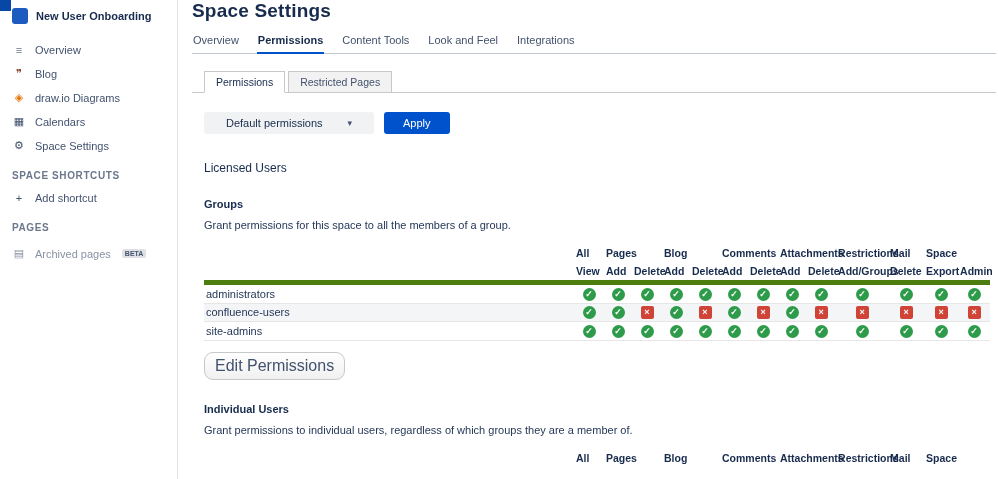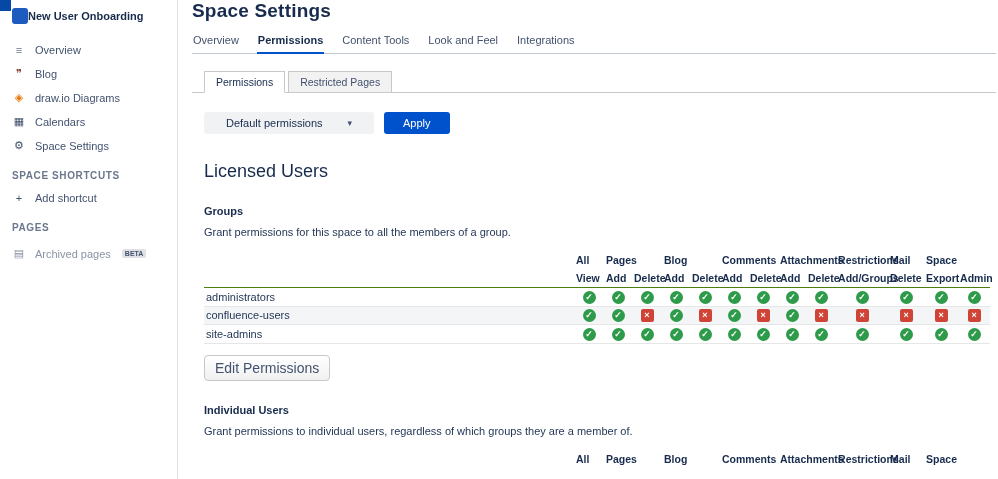--- a/index.html
+++ b/index.html
@@ -7,21 +7,21 @@
   body {
     font-family:"Liberation Sans", sans-serif;
     background:#ffffff; color:#172b4d;
     overflow:hidden; position:relative;
   }
   .corner { position:absolute; top:0; left:0; width:11px; height:11px; background:#0747a6; z-index:5; }
   .app { display:flex; height:100%; }
 
   
   .sidebar { width:178px; flex-shrink:0; border-right:1px solid #dfe1e6; padding:8px 6px 0 12px; }
-  .space-header { display:flex; align-items:center; margin-bottom:20px; cursor:pointer; }
+  .space-header { display:flex; align-items:center; gap:8px; margin-bottom:20px; cursor:pointer; }
   .space-avatar { width:16px; height:16px; border-radius:3px; background:#1d5bbf; flex-shrink:0; }
   .space-name { font-size:11px; font-weight:bold; color:#172b4d; }
   .side-item { display:flex; align-items:center; gap:9px; font-size:11px; color:#42526e; margin-bottom:11px; cursor:pointer; }
   .side-item .icon { width:14px; text-align:center; font-size:11px; flex-shrink:0; }
   .side-item .muted { color:#8993a4;text-align:center; }
   .side-section { font-size:10px; font-weight:bold; color:#6b778c; letter-spacing:.6px; margin:18px 0 11px; }
   .badge { font-size:7px; font-weight:bold; color:#42526e; background:#dfe1e6; border-radius:2px; padding:1px 3px; margin-left:2px; }
 
   
   main { flex:1; padding:0 2px 0 14px; min-width:0; }
@@ -34,36 +34,36 @@
   .subtab { font-size:10.5px; color:#42526e; background:#f2f2f2; border:1px solid #c8c8c8; padding:4px 11px; margin-right:3px; margin-bottom:-1px; cursor:pointer; }
   .subtab.active { background:#fff; border-bottom-color:#fff; color:#172b4d; }
 
   .override { margin:19px 0 0 12px; }
   .override-label { font-size:11px; font-weight:bold; margin-bottom:13px; }
   .override-controls { display:flex; align-items:center; gap:10px; }
   .dropdown { width:170px; height:22px; background:#f1f2f4; border-radius:3px; font-size:11px; color:#172b4d; display:flex; align-items:center; justify-content:space-between; padding:0 22px; cursor:pointer; }
   .chev { font-size:9px; color:#42526e; }
   .btn-apply { background:#0052cc; color:#fff; border:none; border-radius:3px; font-size:11px; font-weight:500; padding:5px 19px; cursor:pointer; font-family:"Liberation Sans", sans-serif; }
 
-  h2.section { font-size:18px; font-weight:400; color:#172b4d; margin:27px 0 0 12px; }
+  h2.section { font-size:12px; font-weight:400; color:#172b4d; margin:27px 0 0 12px; }
   h3.block-title { font-size:11px; font-weight:bold; margin:23px 0 0 12px; }
   p.desc { font-size:11px; color:#253858; margin:9px 0 0 12px; }
 
   table.perm { border-collapse:collapse; table-layout:fixed; width:786px; margin:13px 0 0 12px; }
   table.perm th { font-size:10.5px; font-weight:bold; color:#172b4d; text-align:left; padding:3px 2px; }
-  table.perm tr.sub th { border-bottom:1px solid #4d7c0f; }
+  table.perm tr.sub th { border-bottom:5px solid #4d7c0f; }
   table.perm tbody td { border-bottom:1px solid #e6e6e6; padding:2px; height:17px; font-size:11px; color:#253858; }
   table.perm tbody tr:nth-child(even) { background:#f4f5f7; }
   td.name { padding-left:4px; }
   .perm-cell { text-align:center; }
   .perm-icon { display:inline-block; width:13px; height:13px; line-height:13px; font-size:9px; font-weight:bold; color:#fff; text-align:center; vertical-align:middle; }
   .perm-icon.yes { background:#2e9b4a; border-radius:50%; }
   .perm-icon.no  { background:#d04437; border-radius:2px; }
 
-  .btn-edit { margin:11px 0 0 12px; font-size:14px; color:#42526e; background:linear-gradient(#ffffff,#f0f0f0); border:1px solid #c8c8c8; border-radius:4px; padding:4px 10px; cursor:pointer; font-family:"Liberation Sans", sans-serif; }
+  .btn-edit { margin:11px 0 0 12px; font-size:16px; color:#42526e; background:linear-gradient(#ffffff,#f0f0f0); border:1px solid #c8c8c8; border-radius:9px; padding:4px 10px; cursor:pointer; font-family:"Liberation Sans", sans-serif; }
 </style>
 </head>
 <body>
 
 <div class="corner" style="background: rgb(7, 71, 166);"></div>
 
 <div class="app">
   <aside class="sidebar">
     <div class="space-header">
       <span class="space-avatar"></span>

